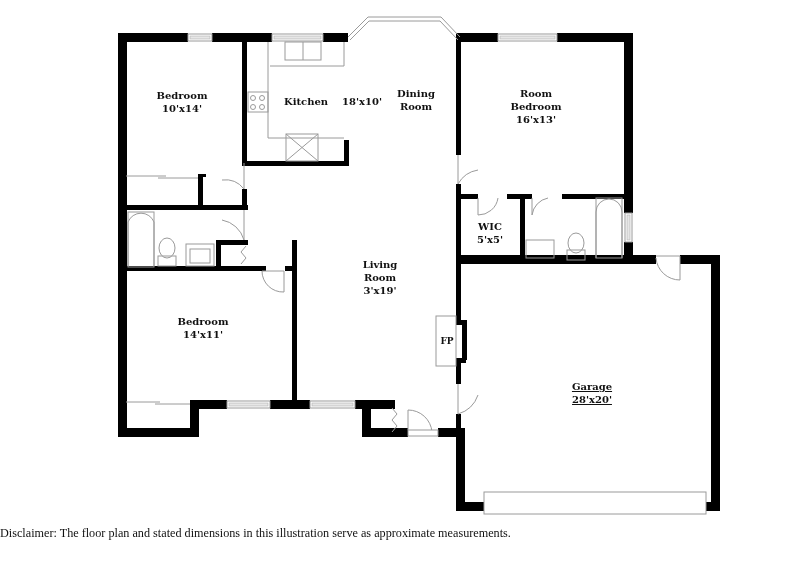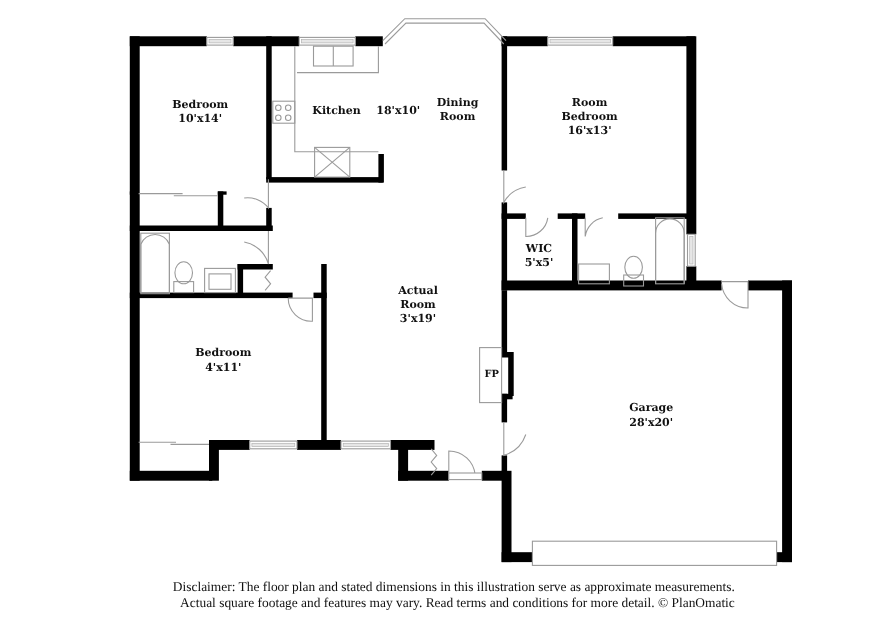--- a/index.html
+++ b/index.html
@@ -5,21 +5,21 @@
     html, body { margin: 0; padding: 0; background: #ffffff; }
     body { width: 800px; height: 582px; position: relative; overflow: hidden; font-family: "DejaVu Serif", "Liberation Serif", serif; }
     #plan { position: absolute; left: 0; top: 0; width: 800px; height: 582px; }
     .wall { fill: #000; }
     .thin { fill: none; stroke: #9a9a9a; stroke-width: 1; }
     .win { fill: #fff; stroke: #9a9a9a; stroke-width: 1; }
     .winin { fill: #e6e6e6; stroke: #b0b0b0; stroke-width: 0.6; }
     .door { fill: none; stroke: #9a9a9a; stroke-width: 1; }
     .label { position: absolute; text-align: center; font-family: "DejaVu Serif", "Liberation Serif", serif; font-weight: bold; font-size: 10px; line-height: 13px; color: #111; white-space: nowrap; transform: translateX(-50%); }
     .fp { font-size: 9px; }
-    .disclaimer { position: absolute; left: 0; width: 668px; text-align: right; font-family: "Liberation Serif", "DejaVu Serif", serif; font-size: 12.2px; line-height: 15px; color: #111; }
+    .disclaimer { position: absolute; left: 0; width: 668px; text-align: left; font-family: "Liberation Serif", "DejaVu Serif", serif; font-size: 12.2px; line-height: 15px; color: #111; }
   </style>
 </head>
 <body>
 
 <svg id="plan" viewBox="0 0 800 582" xmlns="http://www.w3.org/2000/svg">
 
   <g>
 
     <rect class="wall" x="118" y="33" width="70" height="9"></rect>
     <rect class="wall" x="212" y="33" width="60" height="9"></rect>
@@ -175,32 +175,31 @@
 <div class="label" style="left:536px; top:87px;">
   <div>Room</div>
   <div>Bedroom</div>
   <div>16'x13'</div>
 </div>
 <div class="label" style="left:490px; top:220px;">
   <div>WIC</div>
   <div>5'x5'</div>
 </div>
 <div class="label" style="left:380px; top:258px;">
-  <div>Actual</div>
+  <div>Living</div>
   <div>Room</div>
   <div>3'x19'</div>
 </div>
 <div class="label" style="left:203px; top:315px;">
   <div>Bedroom</div>
-  <div>4'x11'</div>
-</div>
-<div class="label" style="left:592px; top:365px;">
+  <div>14'x11'</div>
+</div>
+<div class="label" style="left:592px; top:380px;text-decoration:underline;">
   <div>Garage</div>
   <div>28'x20'</div>
 </div>
 <div class="label fp" style="left:447px; top:335px;">
   <div>FP</div>
 </div>
 
 <div class="disclaimer" style="top:526px;">
   <div>Disclaimer: The floor plan and stated dimensions in this illustration serve as approximate measurements.</div>
-  <div>Actual square footage and features may vary. Read terms and conditions for more detail. © PlanOmatic</div>
 </div>
 
 </body></html>

